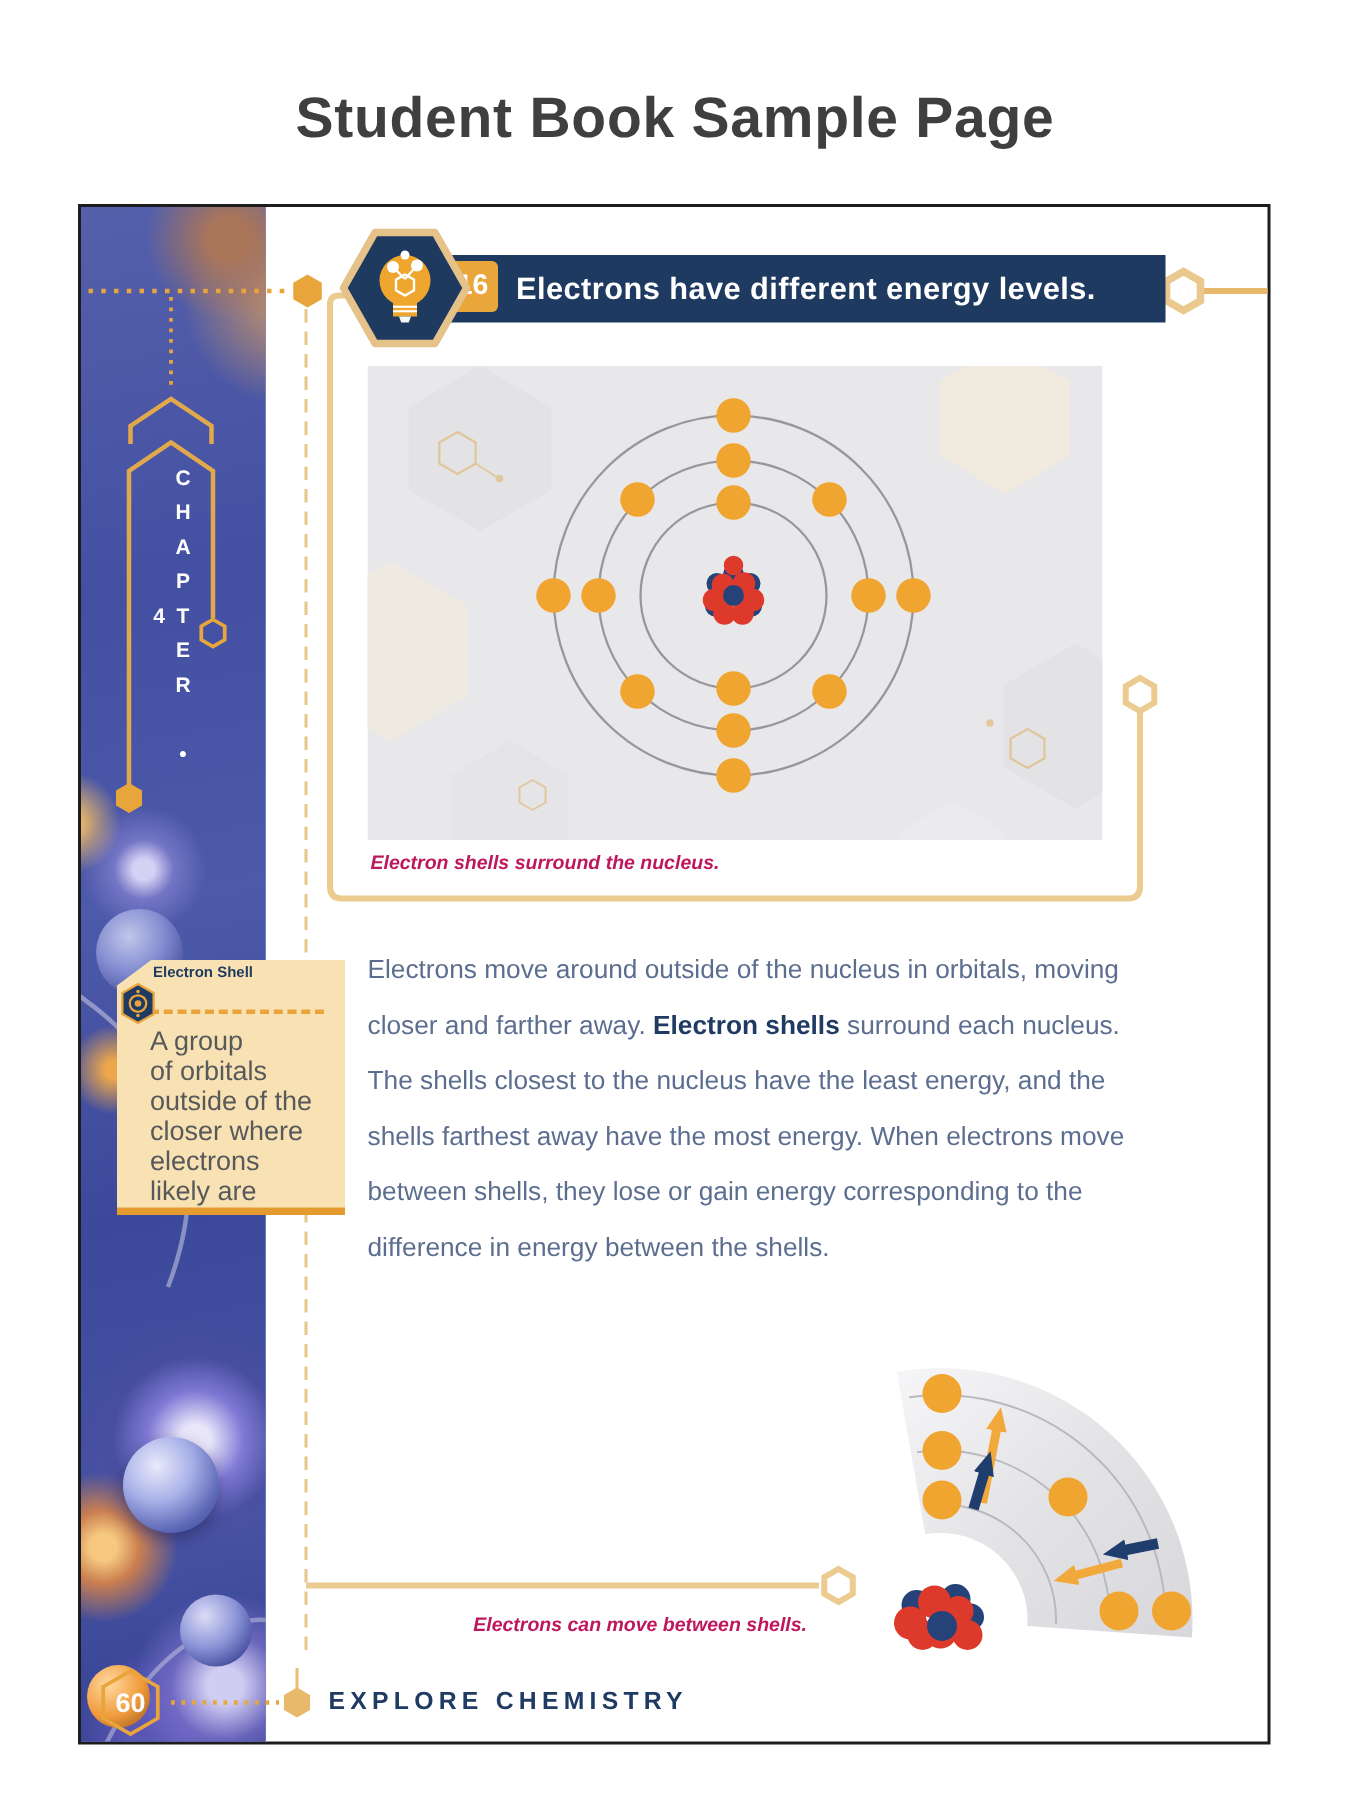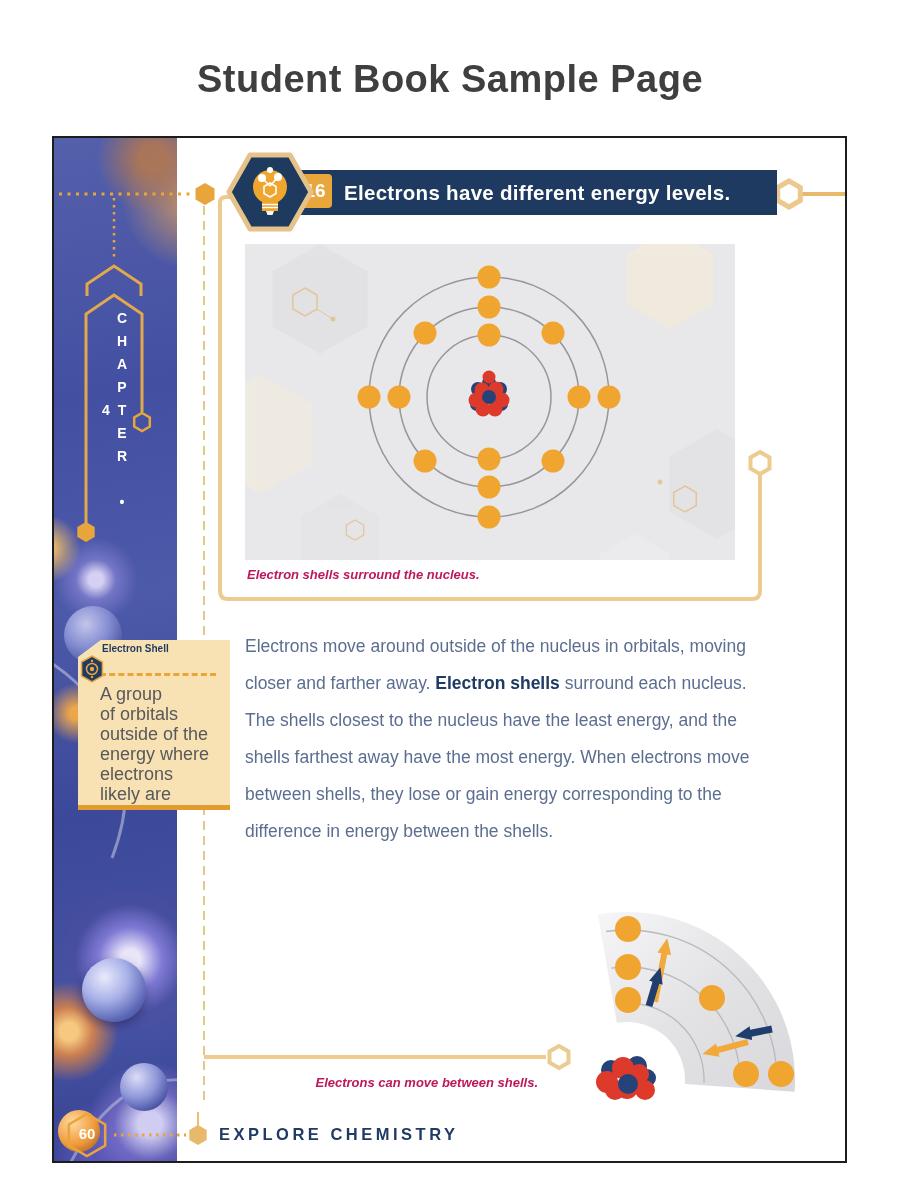--- a/index.html
+++ b/index.html
@@ -33,21 +33,21 @@
   .sph3 { left:4px; top:972px; width:42px; height:42px;
     background:radial-gradient(circle at 35% 30%, #ffd9a0, #f09a3a 55%, #9a5a20 95%); }
   .sph4 { left:10px; top:468px; width:58px; height:58px;
     background:radial-gradient(circle at 38% 32%, #cfd2f2, #8790d4 45%, #3d4795 85%); opacity:.9; }
 
   .chapter-label { position:absolute; left:44px; top:170px; height:210px; color:#ffffff;
     writing-mode:vertical-rl; text-orientation:upright; font-weight:bold; font-size:14px;
     letter-spacing:7px; text-align:center; }
 
   .page-num { position:absolute; left:13px; top:987px; width:40px; text-align:center;
-    color:#ffffff; font-weight:bold; font-size:15px; }
+    color:#ffffff; font-weight:bold; font-size:18px; }
 
   .deco { position:absolute; left:0; top:0; pointer-events:none; }
 
   
   .banner { position:absolute; left:243px; top:32px; width:480px; height:45px; background:#1f3a60; }
   .banner-num { position:absolute; left:1px; top:4px; width:34px; height:34px; background:#e9a63b;
     border-radius:4px; color:#ffffff; font-weight:bold; font-size:19px; text-align:center; line-height:34px; }
   .banner-title { position:absolute; left:47px; top:0; height:27px; line-height:45px;
     color:#ffffff; font-weight:bold; font-size:20.5px; letter-spacing:0.3px; white-space:nowrap; }
   .badge { position:absolute; left:172px; top:8px; }
@@ -211,21 +211,21 @@
     </div>
     <div class="figure-caption cap1">Electron shells surround the nucleus.</div>
 
     <div class="defbox">
       <div class="def-term">Electron Shell</div>
       <div class="def-rule"></div>
       <div class="def-text">
         <div>A group</div>
         <div>of orbitals</div>
         <div>outside of the</div>
-        <div>energy where</div>
+        <div>closer where</div>
         <div>electrons</div>
         <div>likely are</div>
       </div>
       <svg class="def-icon" width="28" height="30">
         <polygon points="14,2 24.4,8 24.4,22 14,28 3.6,22 3.6,8" fill="#1f3a63" stroke="#e9a43c" stroke-width="1.5"></polygon>
         <circle cx="14" cy="15" r="5.5" fill="none" stroke="#e9a43c" stroke-width="1.5"></circle>
         <circle cx="14" cy="15" r="2.2" fill="#e9a43c"></circle>
         <circle cx="14" cy="7" r="1.2" fill="#e9a43c"></circle>
           <circle cx="14" cy="23" r="1.2" fill="#e9a43c"></circle>
       </svg>

